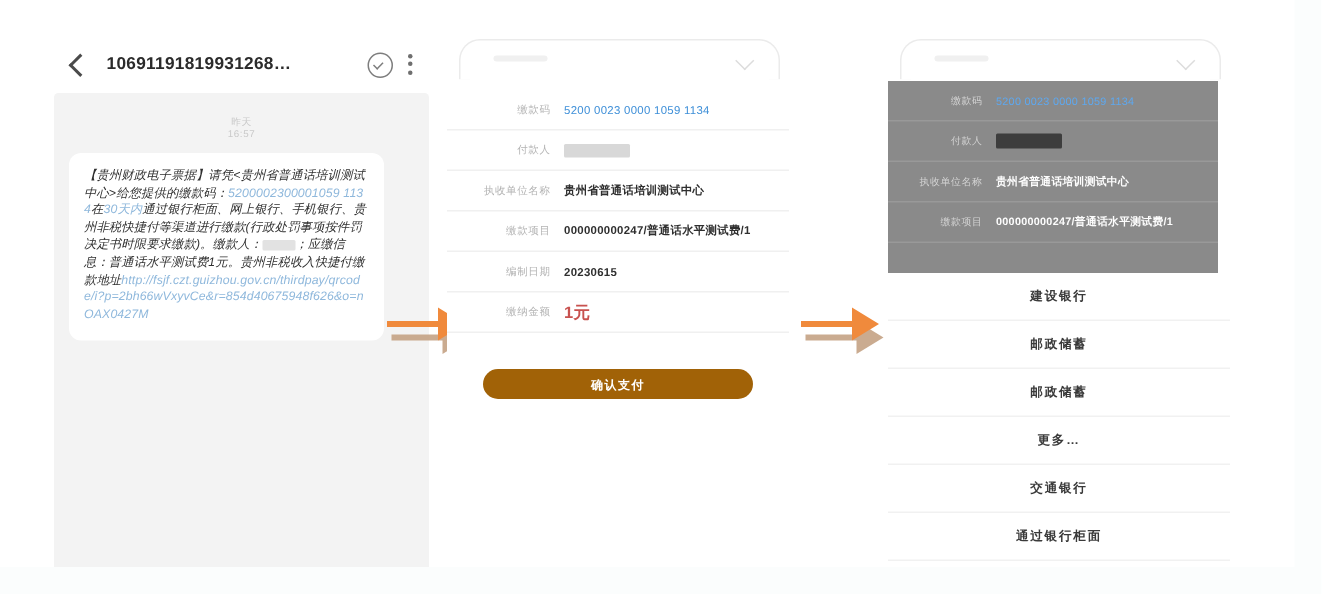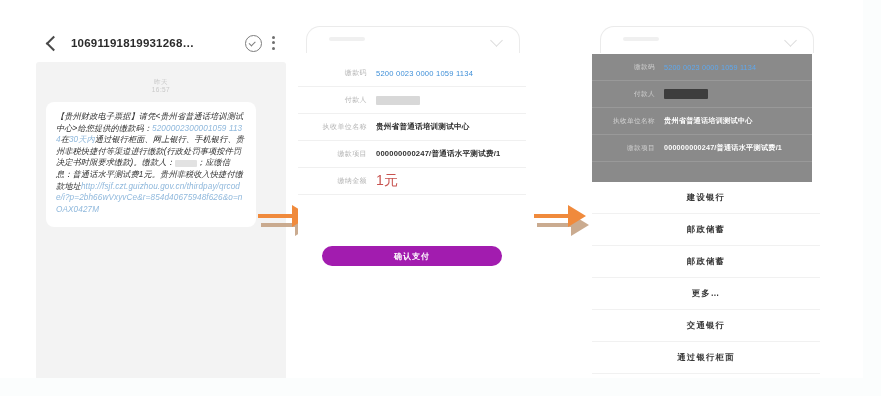--- a/index.html
+++ b/index.html
@@ -95,28 +95,28 @@
   .row{
     display:flex;align-items:center;height:27px;
     border-bottom:1px solid #f0f0f0;padding:0 10px 0 22px;box-sizing:border-box;
   }
   .row .lab{
     flex:0 0 56px;font-size:7px;color:#b4b4b4;letter-spacing:.4px;text-align:right;
     padding-right:9px;box-sizing:border-box;white-space:nowrap;
   }
   .row .val{font-size:7.6px;color:#3d3d3d;letter-spacing:.2px;white-space:nowrap;}
   .row .val.blue{color:#3e8fd8;}
-  .row .val.amount{color:#c8524f;font-size:14px;font-weight:normal;}
+  .row .val.amount{color:#c8524f;font-size:11px;font-weight:bold;}
   .row .val.bold{font-weight:bold;color:#2f2f2f;}
   .row .val.redact{
     display:inline-block;width:44px;height:9px;background:#d8d8d8;border-radius:1px;
   }
   .pay-btn{
     position:absolute;left:24px;top:224px;width:180px;height:20px;
-    background:#a21caf;border-radius:11px;
+    background:#a16207;border-radius:11px;
     display:flex;align-items:center;justify-content:center;
     color:#ffffff;font-size:8px;font-weight:bold;letter-spacing:1px;
     border:none;cursor:pointer;
   }
 
   
   #panel-channel{left:592px;top:22px;width:228px;height:362px;}
   .ch-sheet-top{
     position:absolute;left:8px;top:4px;width:212px;height:26px;
     border:1px solid #ebebeb;border-bottom:none;
@@ -196,20 +196,24 @@
         </div>
         <div class="row">
           <div class="lab">执收单位名称</div>
           <div class="val bold">贵州省普通话培训测试中心</div>
         </div>
         <div class="row">
           <div class="lab">缴款项目</div>
           <div class="val bold">000000000247/普通话水平测试费/1</div>
         </div>
         <div class="row">
+          <div class="lab">编制日期</div>
+          <div class="val bold">20230615</div>
+        </div>
+        <div class="row">
           <div class="lab">缴纳金额</div>
           <div class="val amount">1元</div>
         </div>
       </div>
     <button class="pay-btn">确认支付</button>
   </div>
 
   <svg class="arrow" id="arrow-2" viewBox="0 0 66 48">
     <path d="M6 22 L40 22 L40 13 L58 24 L40 35 L40 26 L6 26 Z" fill="#c4a284" opacity="0.9" transform="translate(3,5)"></path>
     <path d="M6 18 L40 18 L40 9 L58 20 L40 31 L40 22 L6 22 Z" fill="#f08a3c"></path>

